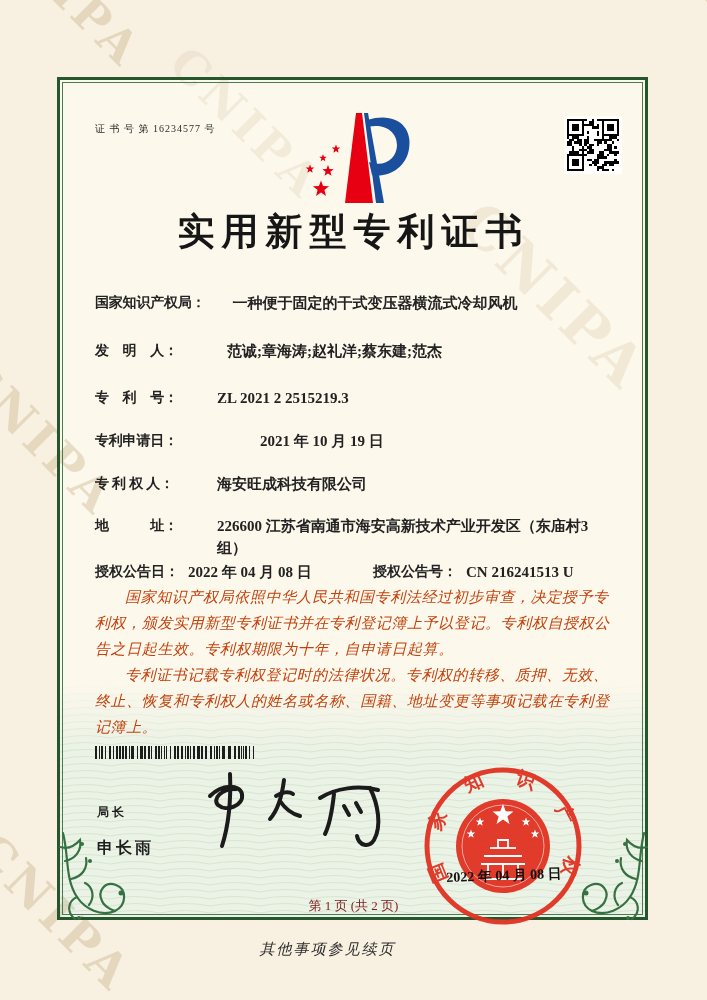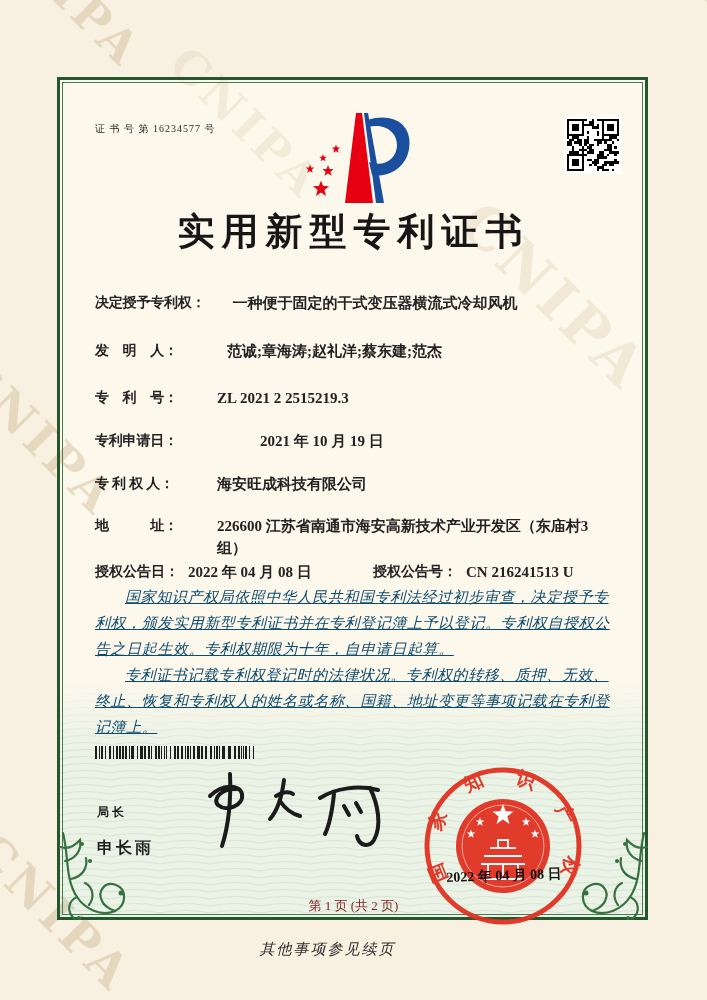--- a/index.html
+++ b/index.html
@@ -35,21 +35,21 @@
   .flabel{flex:0 0 95px;white-space:pre;font-size:14px;letter-spacing:-0.2px;}
   .fvalue{white-space:pre-wrap;margin-left:27px;}
   .row-0{top:292px;} .row-1{top:340px;gap:10px;} .row-2{top:387px;} .row-3{top:430px;gap:43px;}
   .row-4{top:473px;} .row-5{top:515px;} .row-grant{top:561px;}
   .row-5 .fvalue{max-width:386px;}
   .pair1{flex:0 0 278px;display:flex;}
   .pair2{display:flex;}
   .glabel{white-space:pre;font-size:14px;}
   .gvalue{white-space:pre;margin-left:9px;}
   .paras{position:absolute;left:95px;top:584px;width:522px;font-size:15px;line-height:26px;
-         font-style:italic;letter-spacing:.6px;color:#0c4a6e;text-decoration:underline;}
+         font-style:italic;letter-spacing:.6px;color:#c2410c;}
   .paras p{margin:0;text-indent:2em;}
   .barcode{position:absolute;left:95px;top:746px;}
   .signer-title{position:absolute;left:97px;top:804px;font-family:"Liberation Sans",sans-serif;
                 font-size:12px;font-weight:600;letter-spacing:3px;color:#1f1f1f;}
   .signer-name{position:absolute;left:97px;top:838px;font-family:"Liberation Sans",sans-serif;
                font-size:16px;font-weight:600;letter-spacing:3px;color:#1f1f1f;}
   .signature{position:absolute;left:192px;top:770px;}
   .seal{position:absolute;left:420px;top:760px;opacity:.94;}
   .seal-date{position:absolute;left:428px;top:867px;width:152px;text-align:center;font-size:14px;
              font-weight:600;white-space:pre;color:#111;transform:rotate(-2deg);z-index:6;}
@@ -303,21 +303,21 @@
           <rect x="14" y="20" width="1" height="1" fill="#000"></rect>
           <rect x="15" y="20" width="1" height="1" fill="#000"></rect>
           <rect x="16" y="20" width="1" height="1" fill="#000"></rect>
           <rect x="18" y="20" width="1" height="1" fill="#000"></rect>
         </svg>
     </div>
 
     <div class="title">实用新型专利证书</div>
 
     <div class="row row-0">
-      <span class="flabel">决定授予专利权：</span>
+      <span class="flabel">国家知识产权局：</span>
       <span class="fvalue">一种便于固定的干式变压器横流式冷却风机</span>
     </div>
     <div class="row row-1">
       <span class="flabel">发　明　人：</span>
       <span class="fvalue">范诚;章海涛;赵礼洋;蔡东建;范杰</span>
     </div>
     <div class="row row-2">
       <span class="flabel">专　利　号：</span>
       <span class="fvalue">ZL 2021 2 2515219.3</span>
     </div>

